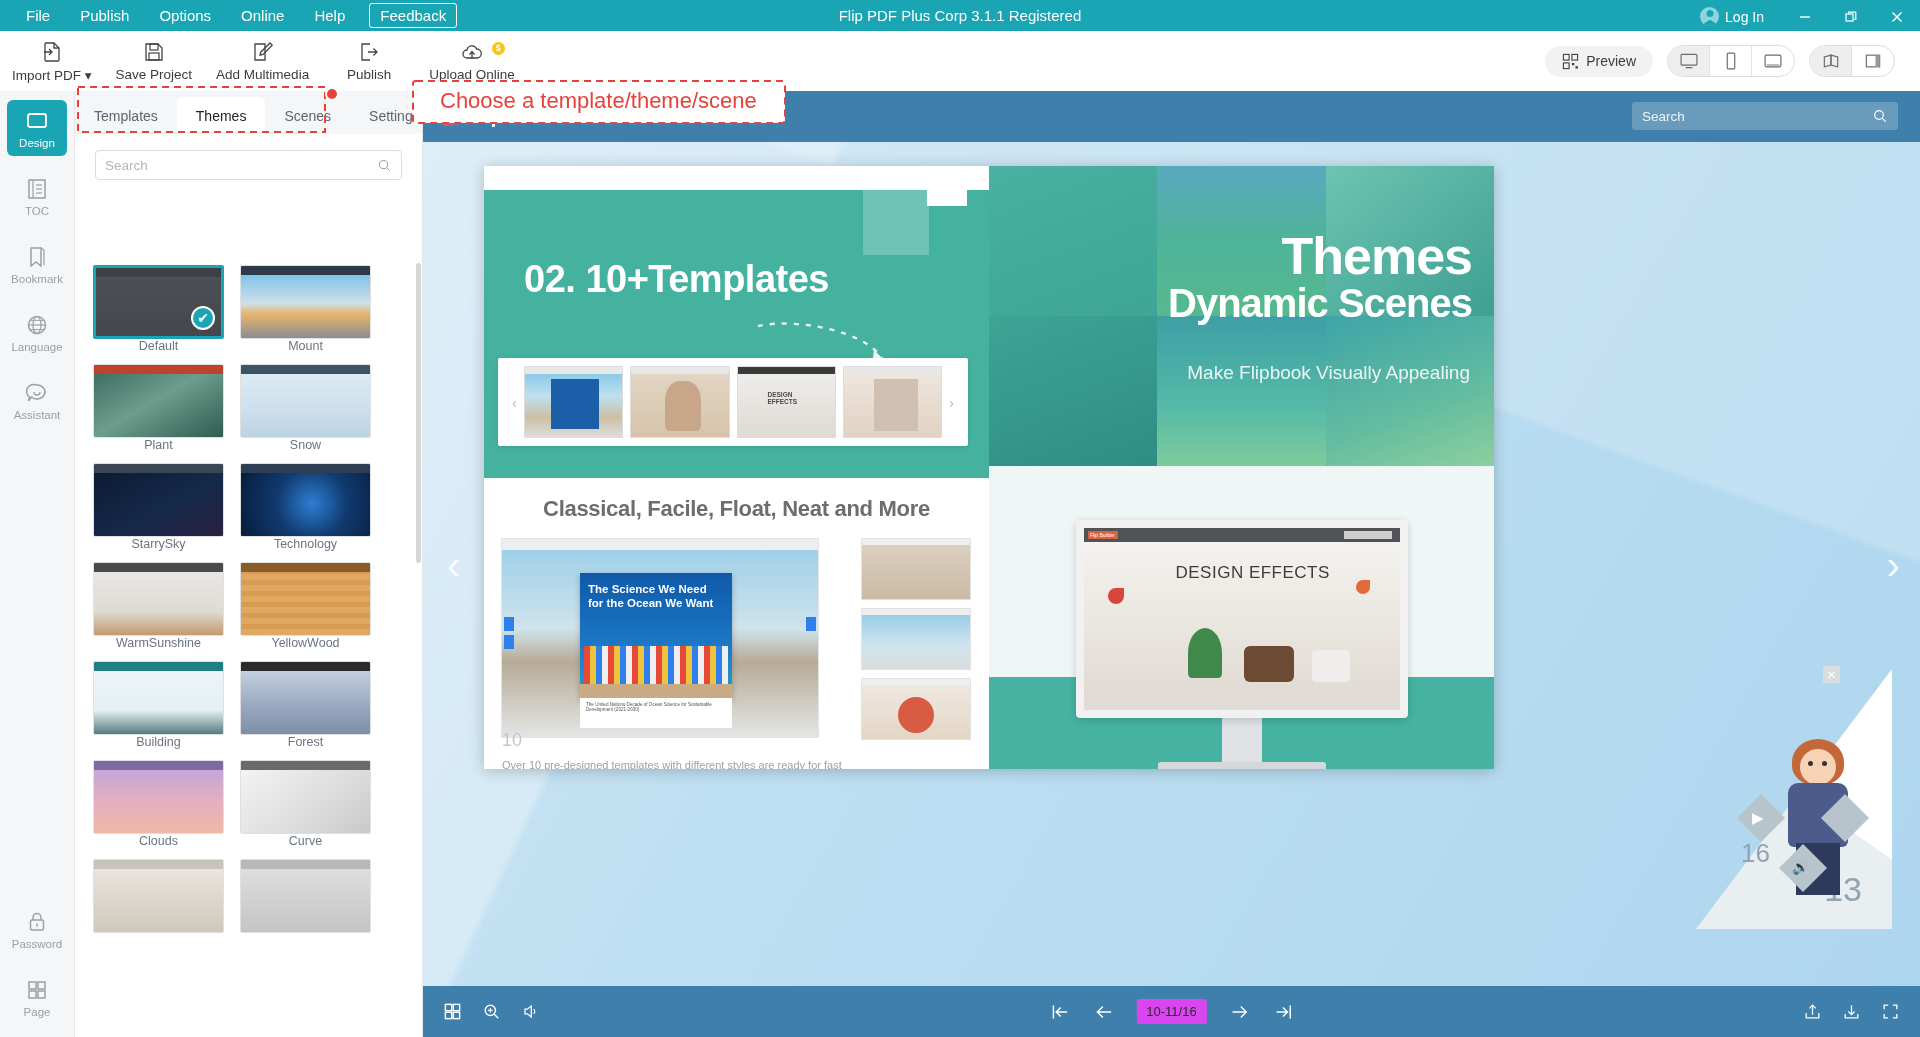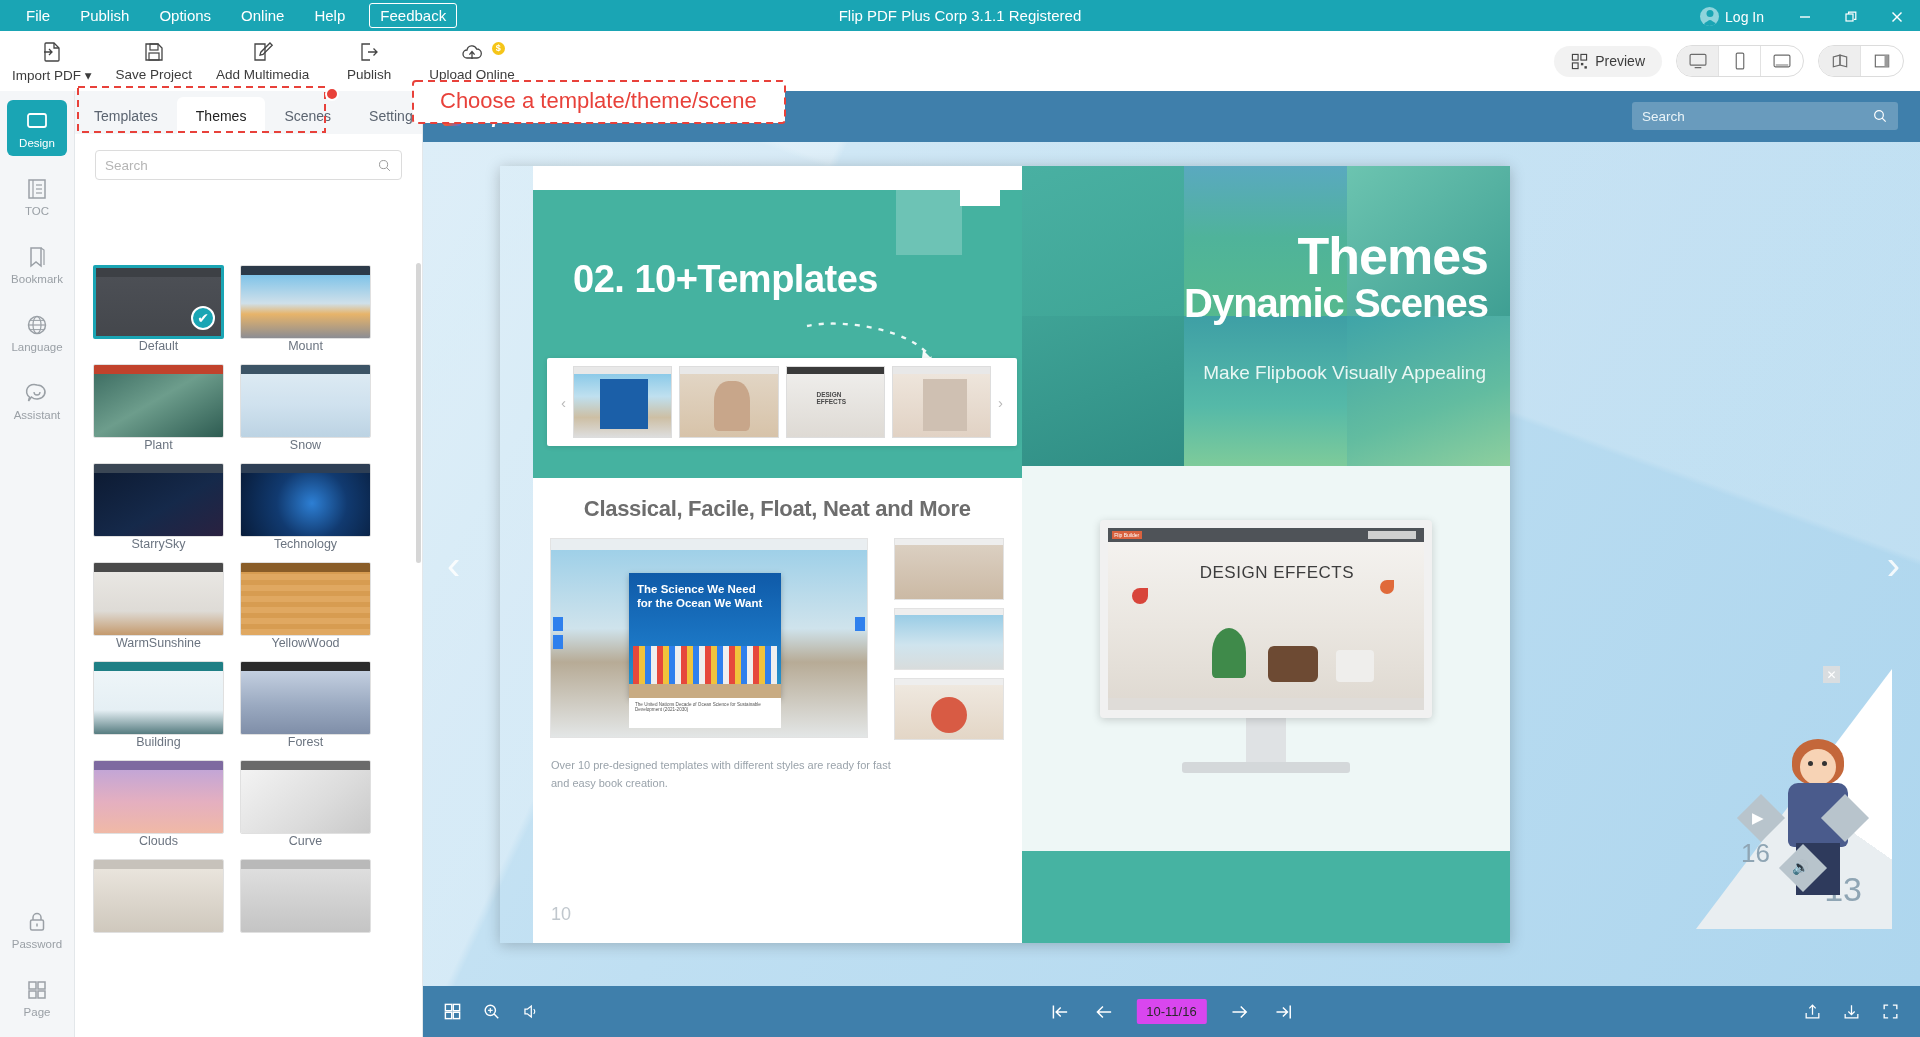--- a/index.html
+++ b/index.html
@@ -64,21 +64,21 @@
     position: relative;
   }
   .rb-item .rb-label { white-space: nowrap; }
   .rb-ico { width:24px; height:24px; display:block; }
   .badge-dollar {
     position:absolute; right: 22px; top: 4px; width:13px; height:13px; border-radius:50%;
     background:#f5c518; color:#fff; font-size:9px; line-height:13px; text-align:center;
     font-weight:bold;
   }
   .ribbon-right {
-    margin-left:auto; display:flex; align-items:center; gap:14px; padding-right:16px;justify-content:center;
+    margin-left:auto; display:flex; align-items:center; gap:14px; padding-right:25px;justify-content:center;
   }
   .preview-btn {
     display:flex; align-items:center; gap:7px; background:#f2f2f2; border-radius:16px;
     padding: 7px 17px; font-size:14px; color:#3c3c3c;
   }
   .seg {
     display:flex; border:1px solid #dcdcdc; border-radius:16px; overflow:hidden; background:#fff;
   }
   .seg > div {
     width: 42px; height:30px; display:flex; align-items:center; justify-content:center;
@@ -179,22 +179,22 @@
     position:absolute; left:0; top:51px; width:100%; height:845px;
     background: linear-gradient(120deg,#cfe7f5 0%, #bfdff2 35%, #aed6ee 100%);
   }
   .stage::before {
     content:""; position:absolute; left:0; top:0; width:100%; height:100%;
     background:
       linear-gradient(115deg, rgba(255,255,255,0.30) 0 22%, transparent 22.5%),
       linear-gradient(200deg, rgba(255,255,255,0.18) 0 30%, transparent 30.5%);
   }
   
-  .book { position:absolute; left:77px; top:24px; width:1010px; height:777px; display:flex;
-          box-shadow: 0 2px 14px rgba(0,0,0,0.22); padding-left: 33px; }
+  .book { position:absolute; left:61px; top:24px; width:1010px; height:603px; display:flex;
+          box-shadow: 0 2px 14px rgba(0,0,0,0.22); }
   .page { width:50%; height:100%; position:relative; overflow:hidden; background:#fff; }
 
   
   .lp-head { position:absolute; left:0; top:0; width:100%; height:24px; background:#fff; }
   .lp-band {
     position:absolute; left:0; top:24px; width:100%; height:288px; background:#45b2a0;
   }
   .lp-corner { position:absolute; right:60px; top:0; width:66px; height:65px; background:#ffffff; opacity:0.22;}
   .lp-corner2{ position:absolute; right:22px; top:0; width:40px; height:40px; background:#ffffff;}
   .lp-title {

